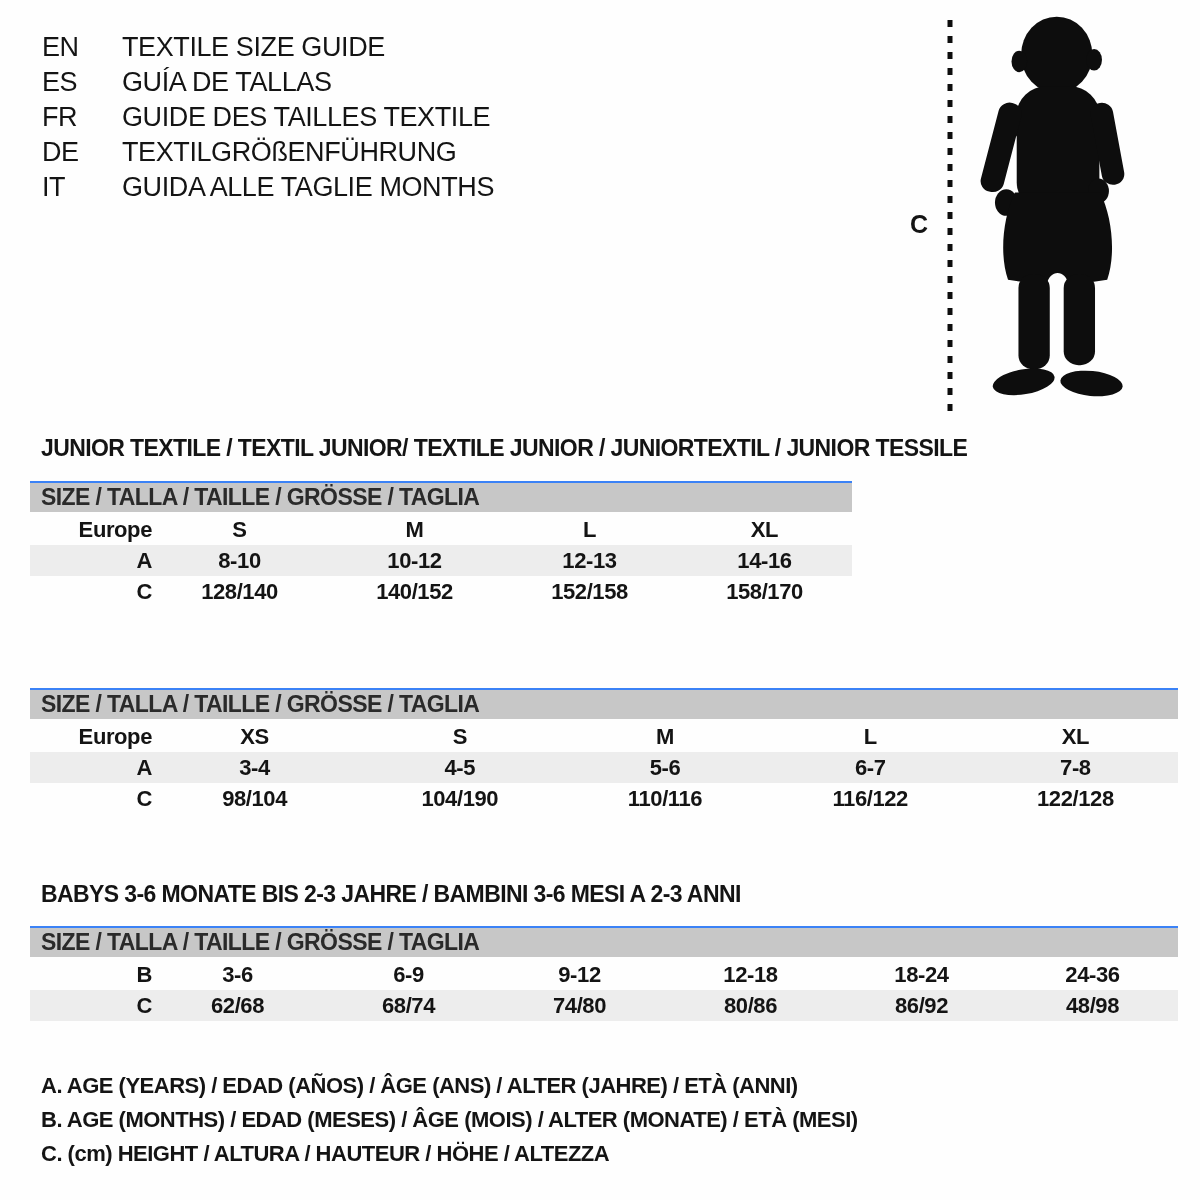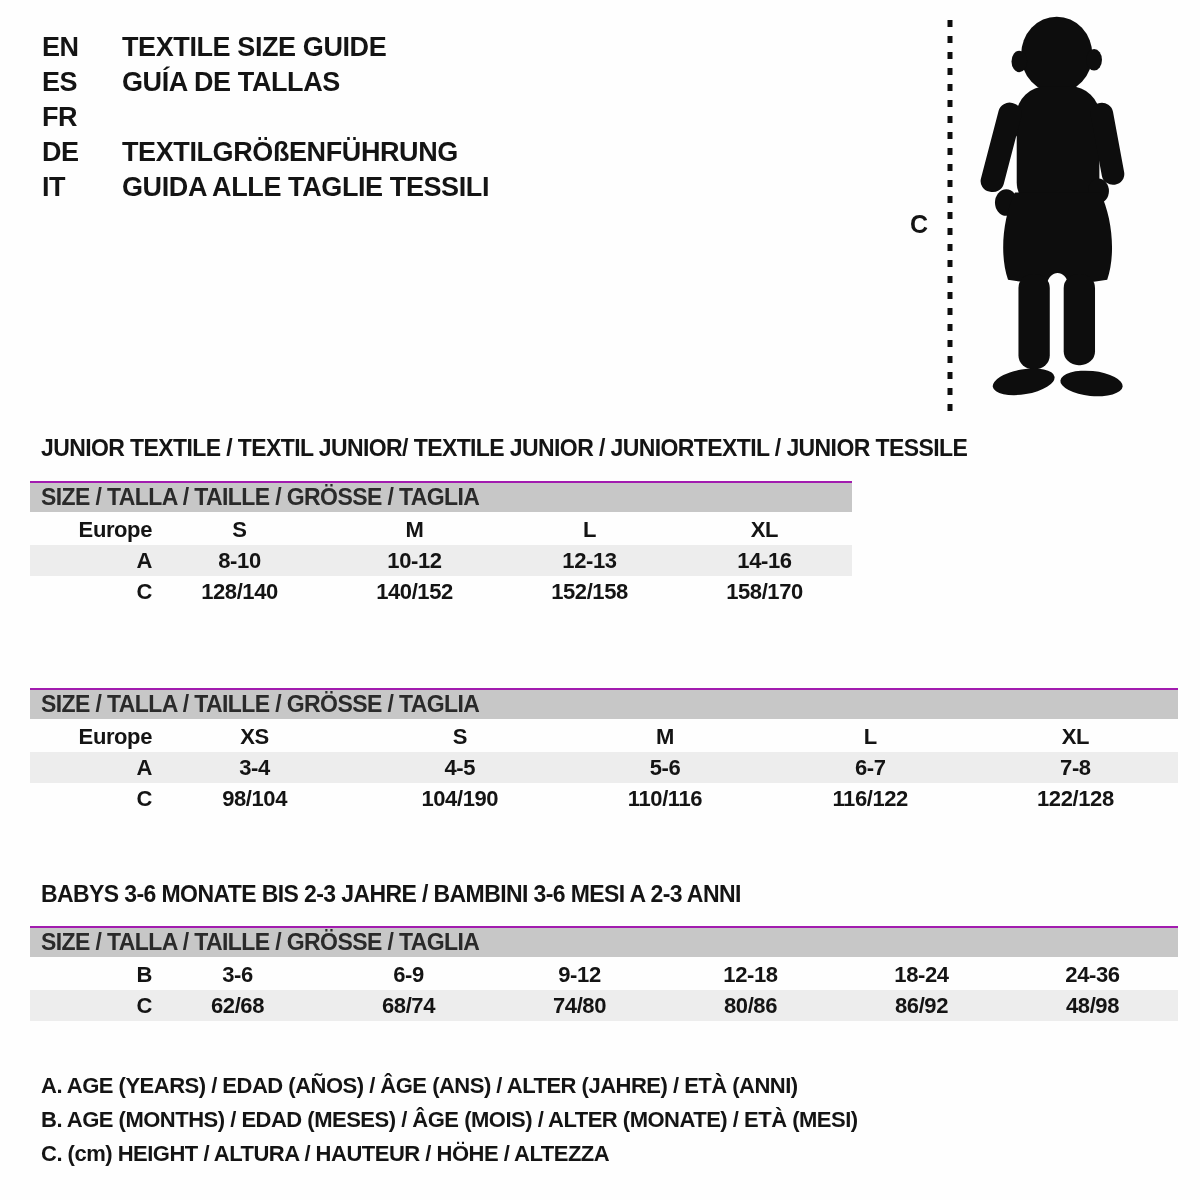--- a/index.html
+++ b/index.html
@@ -13,21 +13,21 @@
     position: relative;
     width: 1200px;
     height: 1200px;
     background: #fefefe;
     overflow: hidden;
     letter-spacing: -0.4px;
   }
 
   
   .lang-block { position: absolute; left: 42px; top: 30px; }
-  .lang-line { display: flex; font-size: 27px; font-weight: 700; line-height: 35px; }
+  .lang-line { display: flex; font-size: 27px; font-weight: 400; line-height: 35px; }
   .lang-code { width: 80px; flex: 0 0 80px; }
 
   
   .figure { position: absolute; left: 900px; top: 8px; width: 252px; height: 424px; }
   .figure svg { position: absolute; left: 0; top: 0; }
   .c-label {
     position: absolute; left: 10px; top: 202px;
     font-size: 25px; font-weight: 700;
   }
 
@@ -38,21 +38,21 @@
     letter-spacing: -0.6px;
     white-space: nowrap;
   }
   .sub { font-size: 0.62em; vertical-align: -0.22em; letter-spacing: 0; }
 
   
   .tbl { position: absolute; left: 30px; }
   .tbl-header {
     height: 31px; line-height: 29px;
     background: #c7c7c7;
-    border-top: 2px solid #a21caf;
+    border-top: 2px solid #3b82f6;
     padding-left: 11px;
     font-size: 23px; font-weight: 700; color: #2a2a2a;
     letter-spacing: -0.6px;
     margin-bottom: 2px;
   }
   .row { display: grid; height: 31px; line-height: 31px; font-weight: 700; font-size: 22px; }
   .row.alt { background: #ededed; }
   .cols4 { grid-template-columns: 122px repeat(4, 1fr); }
   .cols5 { grid-template-columns: 122px repeat(5, 1fr); }
   .cols6 { grid-template-columns: 122px repeat(6, 1fr); }
@@ -74,28 +74,29 @@
     <div class="lang-line">
       <span class="lang-code">EN</span>
       <span>TEXTILE SIZE GUIDE</span>
     </div>
     <div class="lang-line">
       <span class="lang-code">ES</span>
       <span>GUÍA DE TALLAS</span>
     </div>
     <div class="lang-line">
       <span class="lang-code">FR</span>
+      <span>GUIDE DES TAILLES TEXTILE</span>
     </div>
     <div class="lang-line">
       <span class="lang-code">DE</span>
       <span>TEXTILGRÖßENFÜHRUNG</span>
     </div>
     <div class="lang-line">
       <span class="lang-code">IT</span>
-      <span>GUIDA ALLE TAGLIE TESSILI</span>
+      <span>GUIDA ALLE TAGLIE MONTHS</span>
     </div>
   </div>
 
   <div class="figure">
     <svg width="252" height="424" viewBox="0 0 252 424" aria-hidden="true">
 
       <line x1="50" y1="12" x2="50" y2="412" stroke="#0d0d0d" stroke-width="5" stroke-dasharray="7 9"></line>
 
       <g fill="#0d0d0d" transform="translate(68,2) scale(0.87,0.83)">
         <ellipse cx="102" cy="54" rx="41" ry="46"></ellipse>

